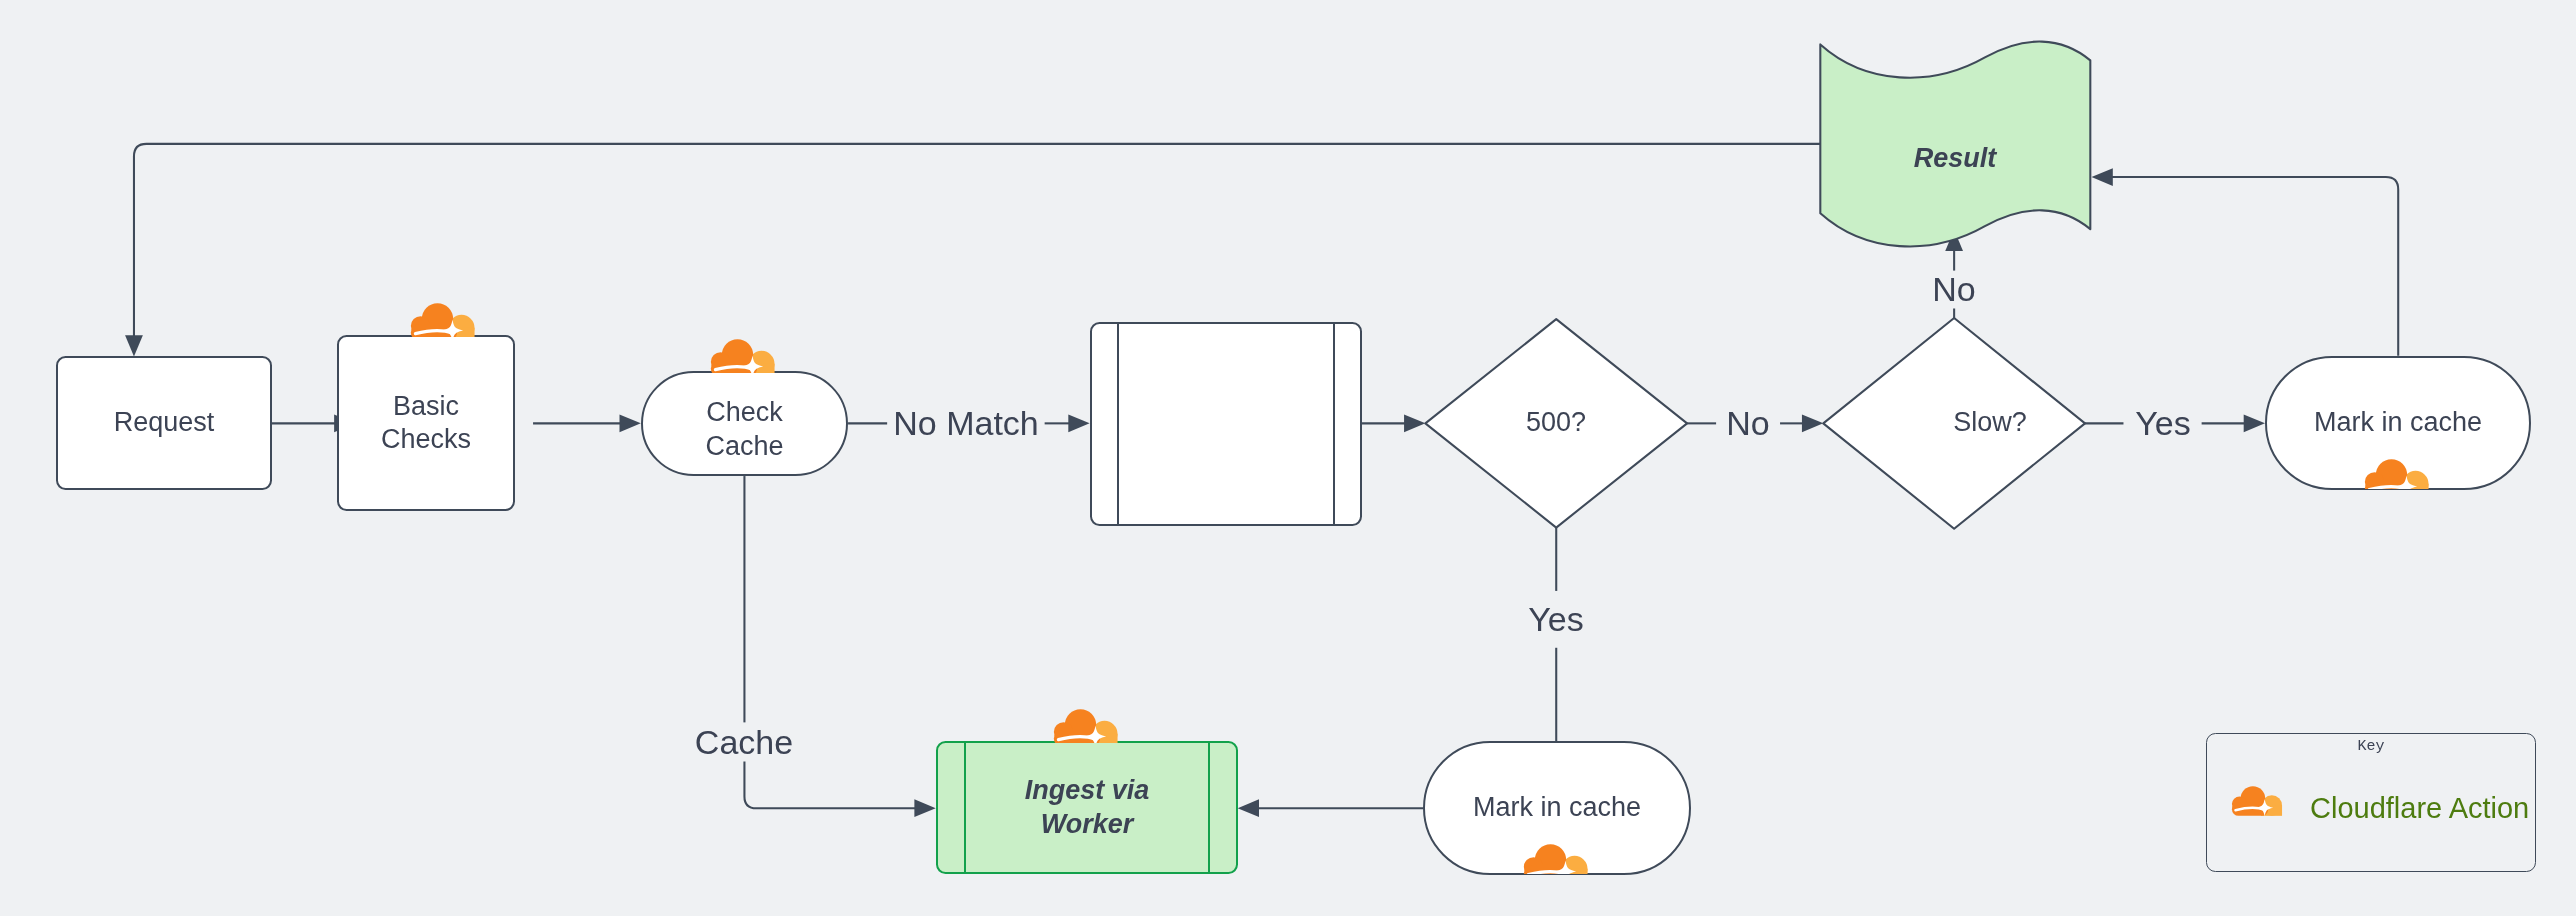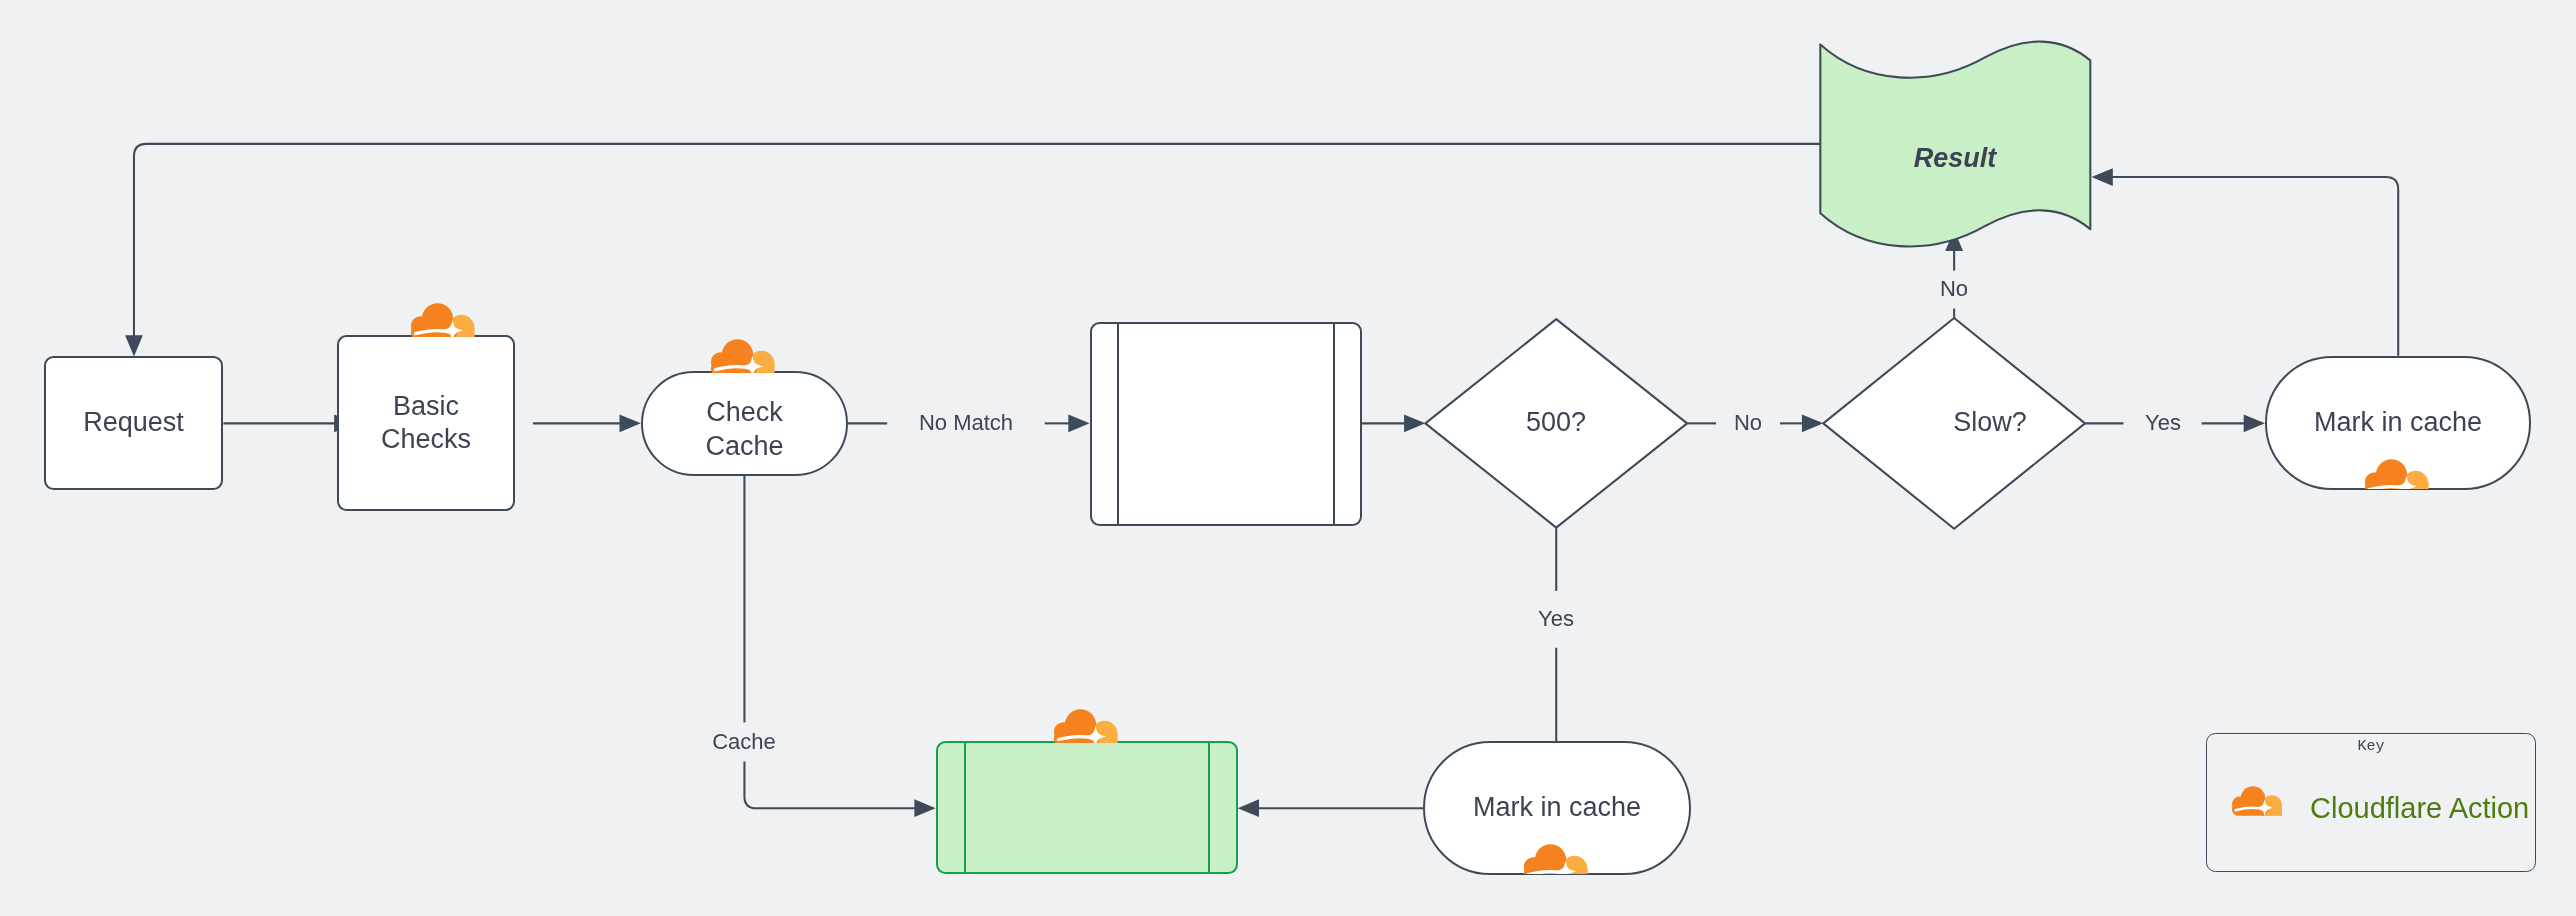--- a/index.html
+++ b/index.html
@@ -23,21 +23,21 @@
   .bold-italic{font-weight:bold;font-style:italic;}
   .inner-line{position:absolute;top:0;bottom:0;width:1.8px;background:#3f4a59;}
   .inner-line.green-line{background:#12a14b;}
   .node-label{pointer-events:none;}
   .float-label{
     position:absolute;z-index:2;transform:translate(-50%,-50%);
     font-size:27px;line-height:1.24;white-space:nowrap;text-align:center;color:#3c4354;
   }
   .edge-label{
     position:absolute;z-index:2;transform:translate(-50%,-50%);
-    font-size:22px;white-space:nowrap;color:#3c4354;
+    font-size:34px;white-space:nowrap;color:#3c4354;
   }
   .cf-dock{position:absolute;z-index:2;overflow:hidden;pointer-events:none;}
   .cf-dock svg{position:absolute;left:0;top:0;}
   .key-box{
     position:absolute;z-index:1;box-sizing:border-box;
     border:1.8px solid #3f4a59;border-radius:9.5px;background:transparent;
   }
   .key-title{
     position:absolute;z-index:2;transform:translateX(-50%);
     font-size:15px;color:#3c4354;font-family:Liberation Mono, monospace;
@@ -132,21 +132,21 @@
       </g>
     </g>
 
     <polygon points="2628,539 2849,715 2628,891 2407,715" fill="#ffffff" stroke="#3f4a59" stroke-width="3.5" stroke-linejoin="round"></polygon>
     <polygon points="3300,537 3521,715 3300,893 3079,715" fill="#ffffff" stroke="#3f4a59" stroke-width="3.5" stroke-linejoin="round"></polygon>
 
     <path d="M3074,75 C3150,143 3262,148 3352,97 C3420,59 3482,62 3530,102
          L3530,387 C3482,347 3420,344 3352,382 C3262,433 3150,428 3074,360 Z" fill="#c9efc7" stroke="#3f4a59" stroke-width="3.5" stroke-linejoin="round"></path>
   </svg>
 
-  <div class="node" style="left:44px;top:356px;width:179px;height:134px;">
+  <div class="node" style="left:56px;top:356px;width:216px;height:134px;">
     <div class="node-label">Request</div>
   </div>
 
   <div class="node" style="left:337px;top:335px;width:178px;height:176px;">
     <div class="node-label" style="width:133px;">Basic Checks</div>
   </div>
 
   <div class="node stadium" style="left:641px;top:371px;width:207px;height:105px;">
     <div class="node-label" style="width:142px;margin-top:12px;">Check Cache</div>
   </div>
@@ -156,20 +156,21 @@
     <div class="inner-line" style="right:25px;"></div>
   </div>
 
   <div class="node stadium" style="left:2265px;top:356px;width:266px;height:134px;">
     <div class="node-label">Mark in cache</div>
   </div>
 
   <div class="node green green-border" style="left:936px;top:741px;width:302px;height:133px;">
     <div class="inner-line green-line" style="left:26px;"></div>
     <div class="inner-line green-line" style="right:26px;"></div>
+    <div class="node-label bold-italic" style="width:201px;">Ingest via Worker</div>
   </div>
 
   <div class="node stadium" style="left:1423px;top:741px;width:268px;height:134px;">
     <div class="node-label">Mark in cache</div>
   </div>
 
   <div class="float-label" style="left:1556px;top:423px;">500?</div>
   <div class="float-label" style="left:1954px;top:423px;margin-left:36px;">Slow?</div>
   <div class="float-label bold-italic" style="left:1955px;top:147px;margin-top:12px;">Result</div>
 

